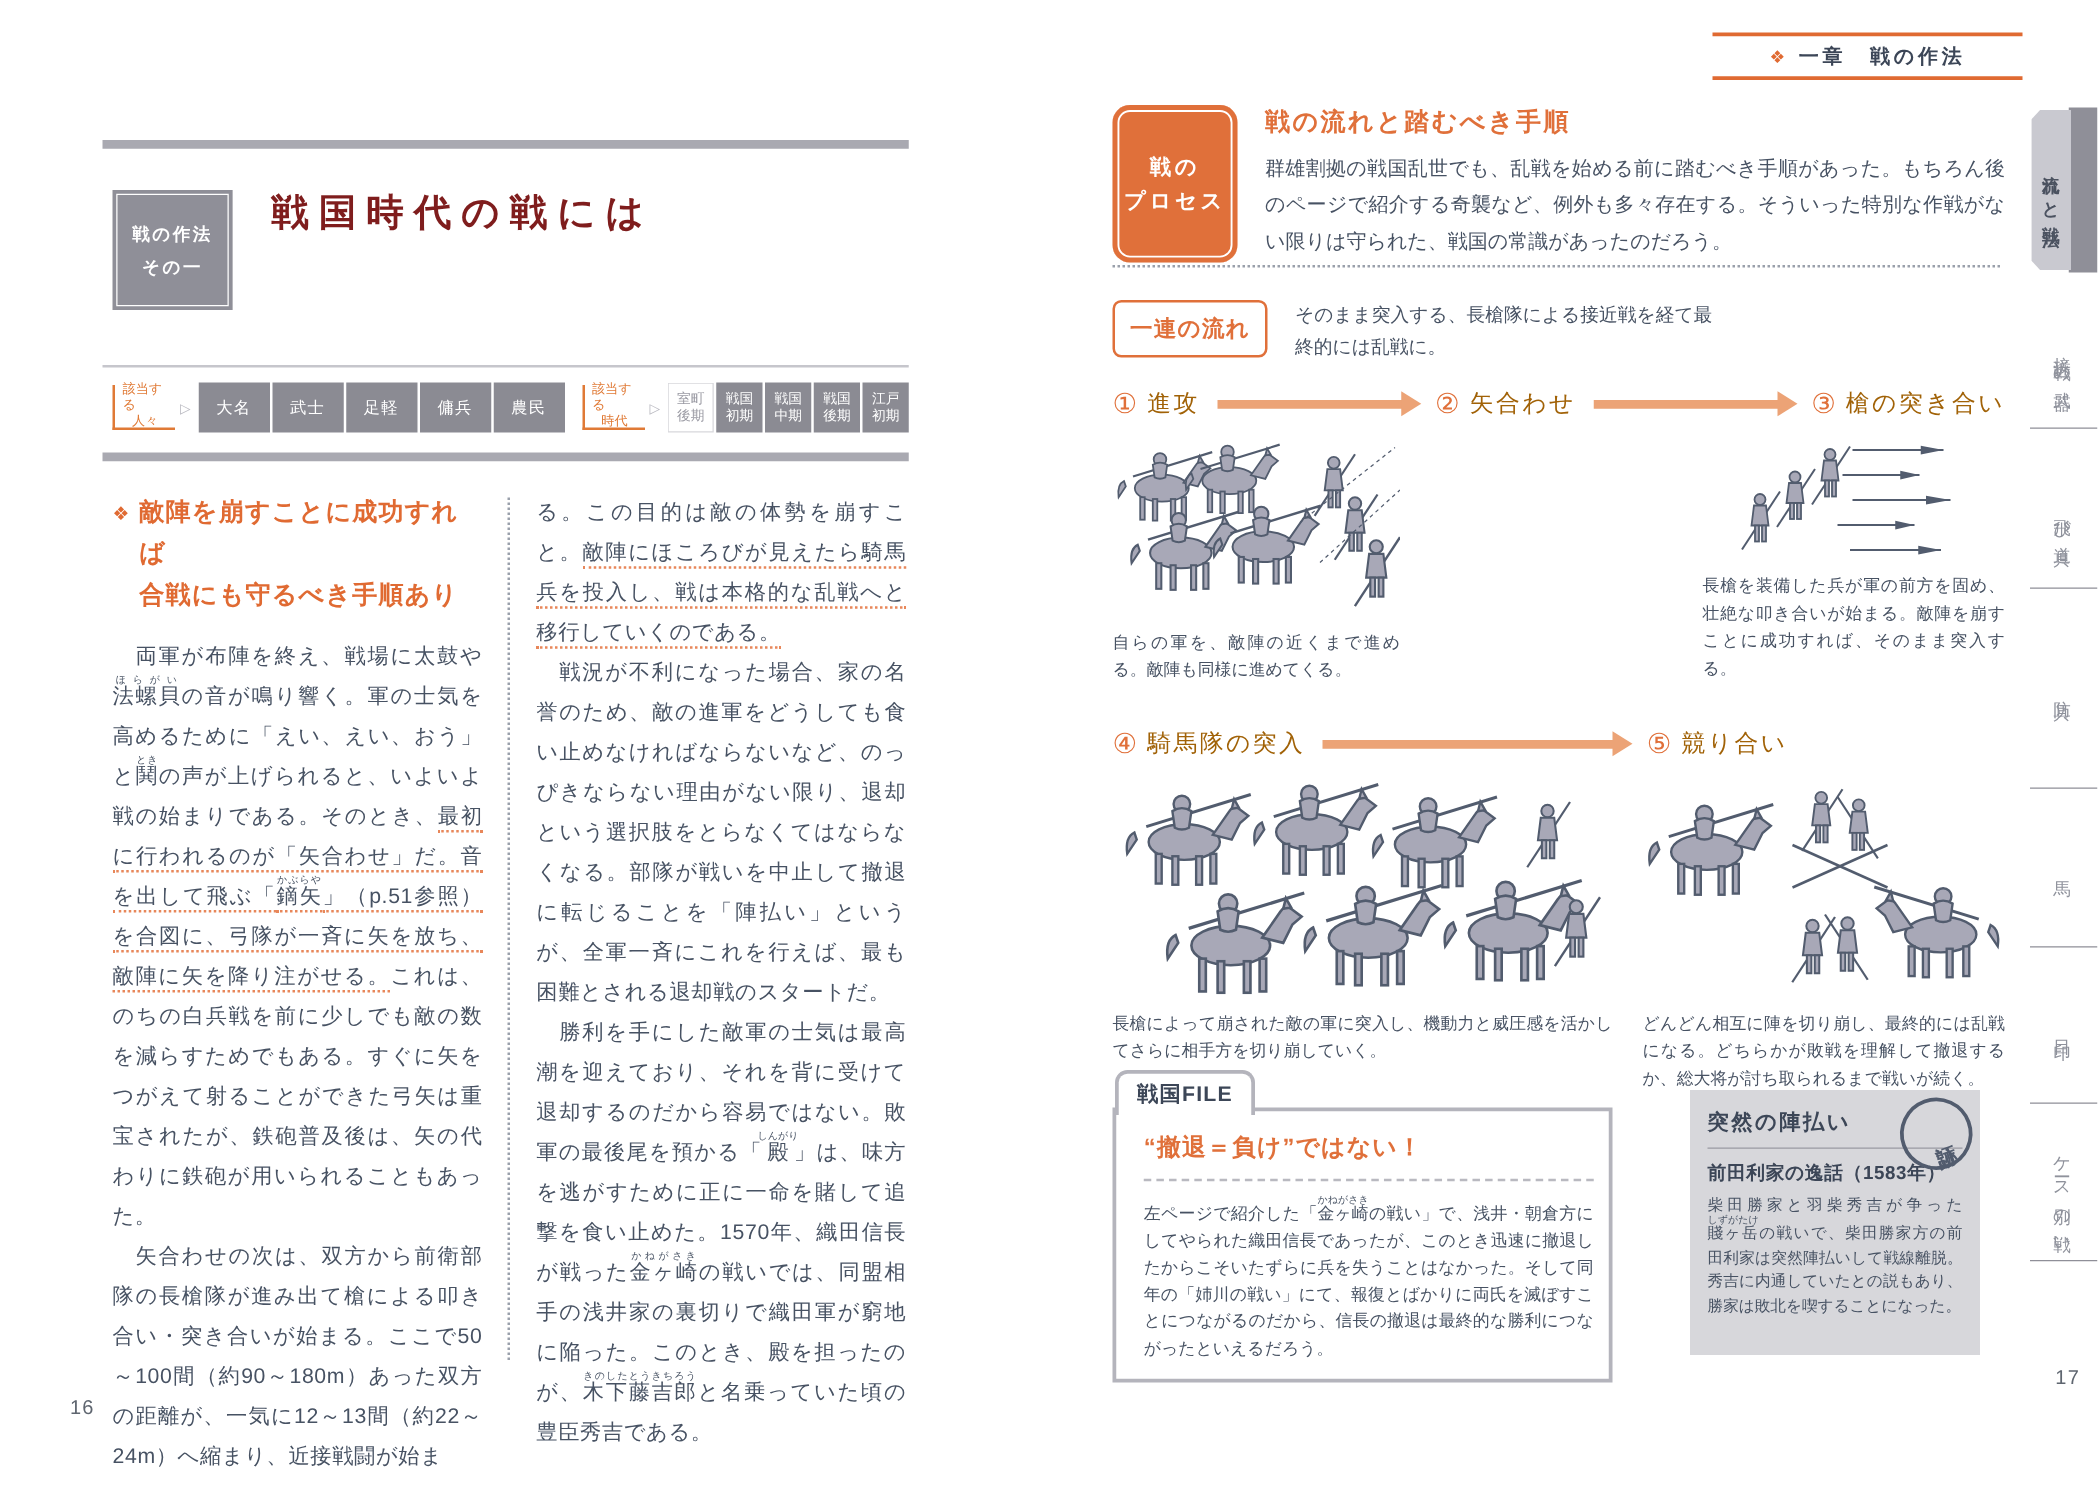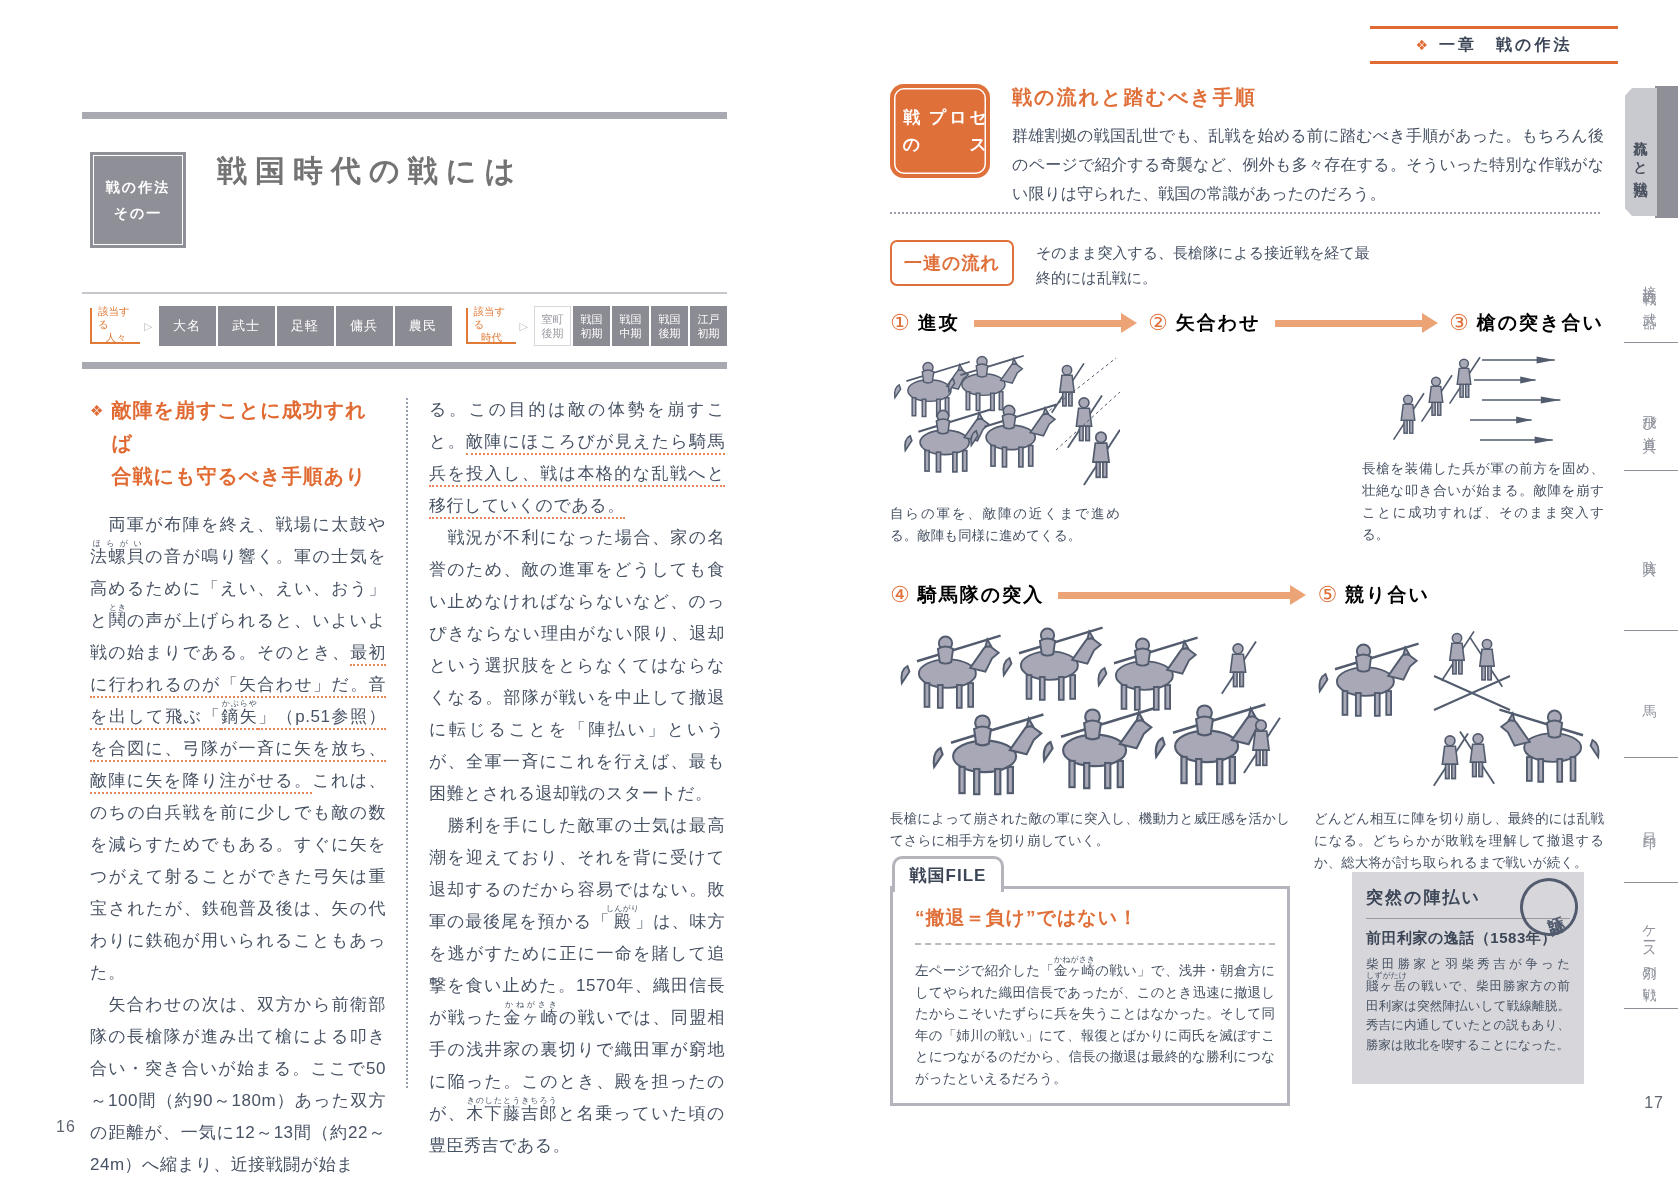--- a/index.html
+++ b/index.html
@@ -20,21 +20,21 @@
   .rule-thin{position:absolute;left:0;top:268px;width:645px;height:2px;background:#c6c6cc;}
 
   .kicker-box{
     position:absolute;left:8px;top:128px;width:96px;height:96px;background:#8f8f98;
     display:flex;flex-direction:column;align-items:center;justify-content:center;
     color:#fff;font-size:14px;font-weight:bold;line-height:26px;letter-spacing:2px;
     box-shadow:inset 0 0 0 3px #8f8f98, inset 0 0 0 4px #ffffff;
   }
   .page-title{
     position:absolute;left:135px;top:120px;margin:0;
-    font-size:30px;font-weight:bold;color:#737373;letter-spacing:8px;line-height:54px;
+    font-size:30px;font-weight:bold;color:#7f1d1d;letter-spacing:8px;line-height:54px;
   }
   .page-title span{display:block;}
 
   .tag-row{position:absolute;left:8px;top:282px;width:637px;height:40px;display:flex;align-items:stretch;}
   .tag-label{
     display:flex;flex-direction:column;justify-content:center;align-items:center;
     font-size:10.5px;color:#e07a36;line-height:13px;padding:0 6px 2px 6px;
     border-left:2px solid #e07a36;border-bottom:2px solid #e07a36;margin:2px 0;
   }
   .tag-arrow{align-self:center;font-size:11px;color:#b9b9c0;margin:0 6px 0 4px;}
@@ -66,22 +66,22 @@
   .chapter-tab{
     position:absolute;left:480px;top:26px;width:248px;height:32px;
     border-top:3px solid #e06a32;border-bottom:3px solid #e06a32;
     display:flex;align-items:center;justify-content:center;gap:8px;
     font-size:16px;font-weight:bold;color:#3c4657;letter-spacing:3px;
   }
   .chapter-tab .dmd{color:#e06a32;font-size:14px;}
 
   .lead{position:absolute;left:0;top:84px;width:714px;display:flex;}
   .process-box{
-    width:100px;height:94px;background:#e0703a;border-radius:14px;flex:none;
-    display:flex;flex-direction:row;align-items:center;justify-content:center;
+    width:100px;height:126px;background:#e0703a;border-radius:14px;flex:none;
+    display:flex;flex-direction:column;align-items:center;justify-content:center;
     color:#fff;font-size:17px;font-weight:bold;line-height:27px;letter-spacing:3px;
     box-shadow:inset 0 0 0 4px #e0703a, inset 0 0 0 5.5px #ffffff;
     text-align:right;
   }
   .lead-text{margin-left:22px;width:592px;}
   .lead-text h2{margin:0 0 10px 0;font-size:20px;font-weight:bold;color:#e0703a;letter-spacing:2px;}
   .lead-text p{margin:0;font-size:16px;line-height:29px;text-align:justify;}
 
   .dotted-rule{position:absolute;left:0;top:212px;width:710px;border-top:2px dotted #9aa0ab;}
 
@@ -91,21 +91,21 @@
     display:flex;align-items:center;justify-content:center;
     color:#e0703a;font-size:18px;font-weight:bold;letter-spacing:1px;
   }
   .flow-desc{margin:0 0 0 22px;width:340px;font-size:15px;line-height:25px;align-self:center;}
 
   .step-row{position:absolute;display:flex;align-items:center;}
   .step-row.r1{left:0;top:310px;width:714px;}
   .step-row.r2{left:0;top:582px;width:540px;}
   .step{display:flex;align-items:center;gap:8px;flex:none;}
   .step .n{color:#e0703a;font-size:22px;line-height:1;}
-  .step .l{color:#000000;font-size:19px;font-weight:bold;letter-spacing:2px;}
+  .step .l{color:#a16207;font-size:19px;font-weight:normal;letter-spacing:2px;}
   .flow-arrow{flex:1;height:7px;background:#eca376;position:relative;margin:0 26px 0 14px;}
   .flow-arrow::after{
     content:"";position:absolute;right:-15px;top:-7px;
     border-left:16px solid #eca376;border-top:10.5px solid transparent;border-bottom:10.5px solid transparent;
   }
 
   .ill-row{position:absolute;display:flex;}
   .ill-row.r1{left:0;top:348px;width:714px;justify-content:space-between;}
   .ill-row.r2{left:0;top:618px;width:714px;}
   .ill-cell{display:flex;flex-direction:column;}

